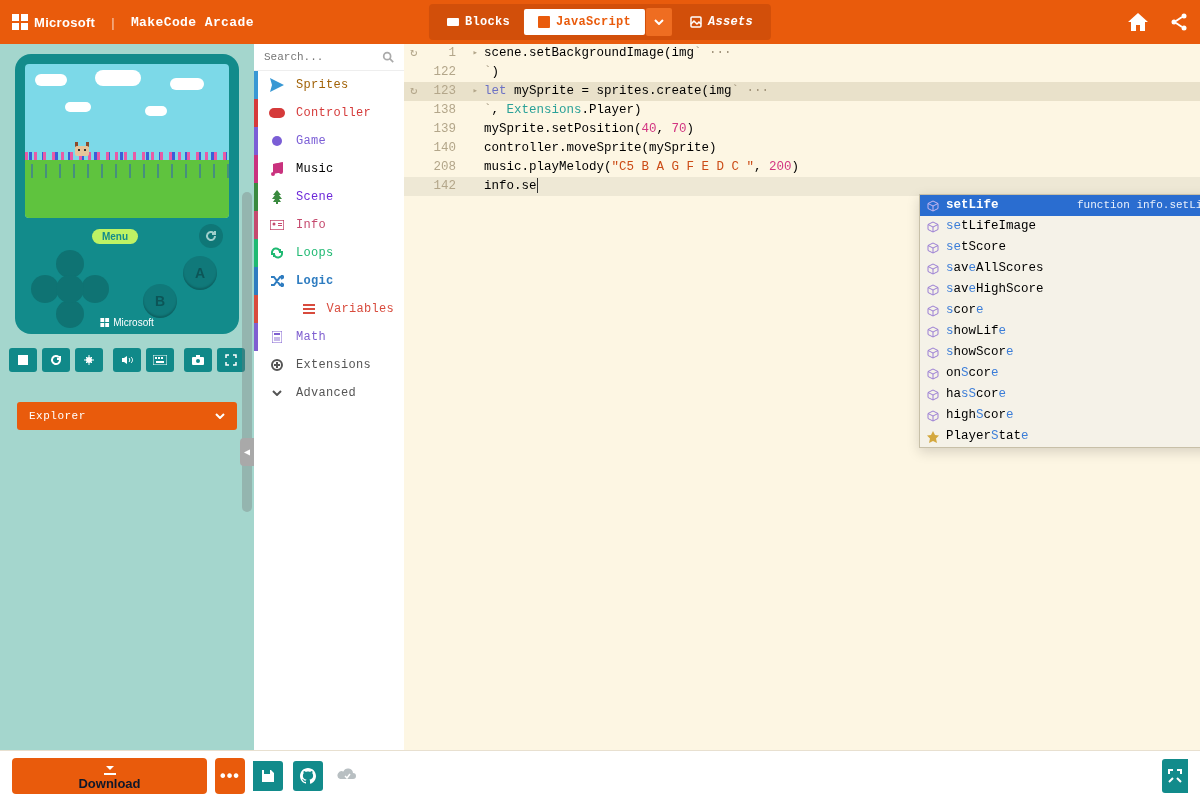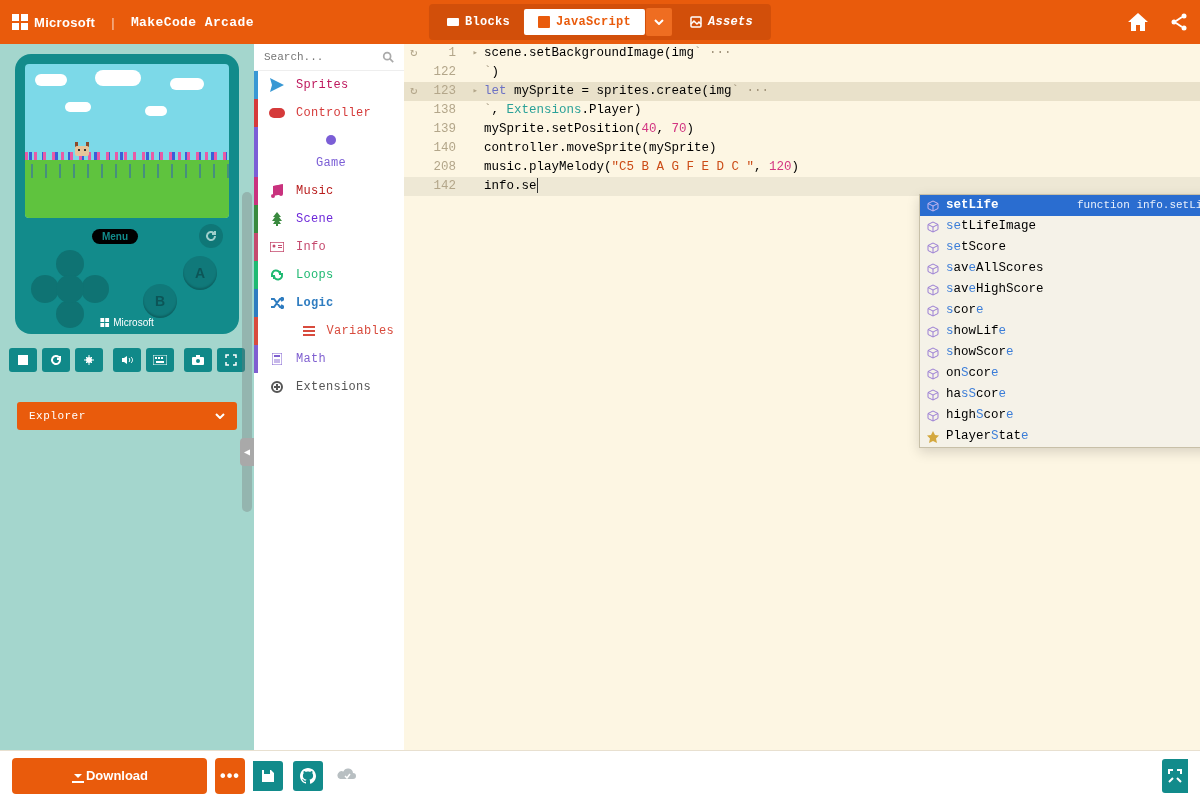--- a/index.html
+++ b/index.html
@@ -11,21 +11,21 @@
   .mode-btn { display:flex; align-items:center; gap:6px; padding:6px 14px; font-size:12px; font-weight:600; color:#fff; cursor:pointer; border-radius:2px; font-family: "Consolas","Courier New",monospace; letter-spacing:0.3px; }
   .mode-btn.active { background:#fff; color:#e95b0c; }
   .mode-dd { background:#ef6d21; width:26px; height:28px; display:flex; align-items:center; justify-content:center; border-radius:2px; cursor:pointer; margin-left:1px; }
   .hdr-right { margin-left:auto; display:flex; gap:22px; align-items:center; }
   .hdr-right svg { cursor:pointer; }
   .main { display:flex; height:706px; }
   .sim-col { width:254px; background:#a4d6cd; padding:10px 10px; display:flex; flex-direction:column; align-items:center; }
   .device { width:224px; height:280px; background:#128b8b; border-radius:16px; position:relative; padding:10px; }
   .screen { width:204px; height:154px; background:#7cd9e8; border-radius:4px; position:relative; overflow:hidden; }
   .controls-row { display:flex; justify-content:space-between; align-items:center; margin-top:6px; padding:0 6px; }
-  .menu-pill { background:#000000; color:#128b8b; font-size:10px; font-weight:bold; padding:2px 10px; border-radius:8px; }
+  .menu-pill { background:#bef264; color:#128b8b; font-size:10px; font-weight:bold; padding:2px 10px; border-radius:8px; }
   .refresh-ico { width:24px; height:24px; background:#0f7777; border-radius:50%; display:flex; align-items:center; justify-content:center; }
   .dpad-area { display:flex; justify-content:space-between; padding:4px 8px 0 8px; position:relative; height:70px; }
   .dpad { width:74px; height:74px; position:relative; }
   .dpad .dc { position:absolute; width:28px; height:28px; background:#0f7373; border-radius:50%; }
   .dpad .c { left:23px; top:23px; }
   .dpad .u { left:23px; top:-2px; }
   .dpad .d { left:23px; top:48px; }
   .dpad .l { left:-2px; top:23px; }
   .dpad .r { left:48px; top:23px; }
   .ab { position:relative; width:90px; height:70px; }
@@ -62,21 +62,21 @@
   .ac-item { display:flex; align-items:center; padding:1px 6px; gap:6px; cursor:pointer; }
   .ac-item.sel { background:#2a6dd0; color:#fff; }
   .ac-item .ico { width:14px; height:14px; display:flex; align-items:center; justify-content:center; font-size:10px; }
   .ac-item .ico.cube { color:#9b7fd4; }
   .ac-item.sel .ico.cube { color:#c8b8f0; }
   .ac-item .ico.badge { color:#d4a83f; }
   .ac-item .txt .hl { color:#3b7dd8; }
   .ac-item.sel .txt b { font-weight:bold; }
   .ac-item.sel .detail { margin-left:auto; font-size:11px; opacity:0.9; overflow:hidden; text-overflow:ellipsis; white-space:nowrap; max-width:150px; }
   .footer { height:50px; background:#fff; display:flex; align-items:center; padding:0 12px; gap:8px; border-top:1px solid #e8e0d0; }
-  .dl-btn { background:#e95b0c; color:#ffffff; border-radius:4px; height:36px; width:195px; display:flex; align-items:center; justify-content:center; gap:1px; font-weight:600; font-size:13px; cursor:pointer; }
+  .dl-btn { background:#e95b0c; color:#0f172a; border-radius:4px; height:36px; width:195px; display:flex; align-items:center; justify-content:center; gap:1px; font-weight:600; font-size:13px; cursor:pointer;flex-direction:column; }
   .dl-more { background:#e95b0c; width:30px; height:36px; border-radius:4px; display:flex; align-items:center; justify-content:center; color:#fff; cursor:pointer; letter-spacing:1px; font-weight:bold; }
   .proj-name { margin-left:34px; height:30px; border:1px solid #ddd; border-radius:3px 0 0 3px; padding:0 10px; width:148px; font-size:12px; outline:none; }
   .ft-sq { width:30px; height:30px; background:#128b8b; display:flex; align-items:center; justify-content:center; cursor:pointer; color:#fff; }
   .ft-sq.rnd { border-radius:0 3px 3px 0; }
   .ft-sq.sep { border-radius:3px; margin-left:2px; }
   .cloud { color:#9fa6a9; font-size:18px; margin-left:6px; }
   .fullscreen { margin-left:auto; width:26px; height:34px; background:#128b8b; border-radius:3px 0 0 3px; display:flex; align-items:center; justify-content:center; cursor:pointer; color:#fff; }
   
   .grass { position:absolute; bottom:0; left:0; right:0; height:58px; background:#5fc33e; }
   .flower-row { position:absolute; bottom:52px; left:0; right:0; height:14px;
@@ -255,45 +255,45 @@
     <div class="scroll-thumb"></div>
     <div class="collapse-tab">◀</div>
     <div class="search">
       <input placeholder="Search..." style="">
       <svg width="14" height="14" viewBox="0 0 14 14" fill="none" stroke="#aaa" stroke-width="2">
           <circle cx="6" cy="6" r="4"></circle>
           <path d="M9 9l4 4"></path>
         </svg>
     </div>
     <div id="categories">
-        <div class="cat" style="border-left-color: rgb(56, 152, 212); color: #be185d;">
+        <div class="cat" style="border-left-color: rgb(56, 152, 212); color: #a16207;">
           <span class="cat-icon" style="color:#3898d4">
             <svg width="14" height="14" viewBox="0 0 14 14" fill="currentColor">
               <path d="M0 0l14 7-14 7 2-7z"></path>
             </svg>
           </span>
           <span class="label">Sprites</span>
         </div>
         <div class="cat" style="border-left-color: rgb(213, 58, 58); color: rgb(213, 58, 58);">
           <span class="cat-icon" style="color:#d53a3a">
             <svg width="16" height="10" viewBox="0 0 16 10" fill="currentColor">
               <rect width="16" height="10" rx="5"></rect>
             </svg>
           </span>
           <span class="label">Controller</span>
         </div>
-        <div class="cat" style="border-left-color: rgb(123, 94, 214); color: rgb(123, 94, 214); flex-direction: column;">
+        <div class="cat" style="border-left-color: rgb(123, 94, 214); color: rgb(123, 94, 214);">
           <span class="cat-icon" style="color:#7b5ed6">
             <svg width="12" height="12">
               <circle cx="6" cy="6" r="5" fill="currentColor"></circle>
             </svg>
           </span>
           <span class="label">Game</span>
         </div>
-        <div class="cat" style="border-left-color: rgb(201, 50, 126); color: #b91c1c; text-align: center;">
+        <div class="cat" style="border-left-color: rgb(201, 50, 126); color: #000000; text-align: center;">
           <span class="cat-icon" style="color:#c9327e">
             <svg width="12" height="14" viewBox="0 0 12 14" fill="currentColor">
               <path d="M4 12a2 2 0 11-4 0 2 2 0 014 0zM12 10a2 2 0 11-4 0 2 2 0 014 0zM2 12V2l10-2v10"></path>
               <path stroke="currentColor" stroke-width="2" fill="none" d="M3 3l8-1.5"></path>
             </svg>
           </span>
           <span class="label">Music</span>
         </div>
         <div class="cat" style="border-left-color: rgb(58, 138, 63); color: #6d28d9;">
           <span class="cat-icon" style="color:#3a8a3f">
@@ -357,20 +357,28 @@
         </div>
         <div class="cat" style="border-left-color: transparent; color: rgb(85, 85, 85);">
           <span class="cat-icon" style="color:#555">
             <svg width="12" height="12" viewBox="0 0 12 12" fill="none" stroke="currentColor" stroke-width="2">
               <circle cx="6" cy="6" r="5"></circle>
               <path d="M6 3v6M3 6h6"></path>
             </svg>
           </span>
           <span class="label">Extensions</span>
         </div>
+        <div class="cat" style="border-left-color: transparent; color: rgb(85, 85, 85);">
+          <span class="cat-icon" style="color:#555">
+            <svg width="10" height="6" viewBox="0 0 10 6" fill="none" stroke="currentColor" stroke-width="2">
+              <path d="M1 1l4 4 4-4"></path>
+            </svg>
+          </span>
+          <span class="label">Advanced</span>
+        </div>
       </div>
   </div>
 
   <div class="editor-area">
     <div id="code-lines">
         <div class="editor-line">
           <div class="gutter">
             <span class="recycle">↻</span>
             <span class="fold">▸</span>
             <span>1</span>
@@ -406,21 +414,21 @@
         <div class="editor-line">
           <div class="gutter">
             <span>140</span>
           </div>
           <div class="code">controller.moveSprite(mySprite)</div>
         </div>
         <div class="editor-line">
           <div class="gutter">
             <span>208</span>
           </div>
-          <div class="code">music.playMelody(<span class="str">"C5 B A G F E D C "</span>, <span class="num">120</span>)</div>
+          <div class="code">music.playMelody(<span class="str">"C5 B A G F E D C "</span>, <span class="num">200</span>)</div>
         </div>
         <div class="editor-line line-hl">
           <div class="gutter">
             <span>142</span>
           </div>
           <div class="code">info.se<span class="cursor"></span></div>
         </div>
       </div>
     <div class="autocomplete" id="autocomplete">
         <div class="ac-item sel">

